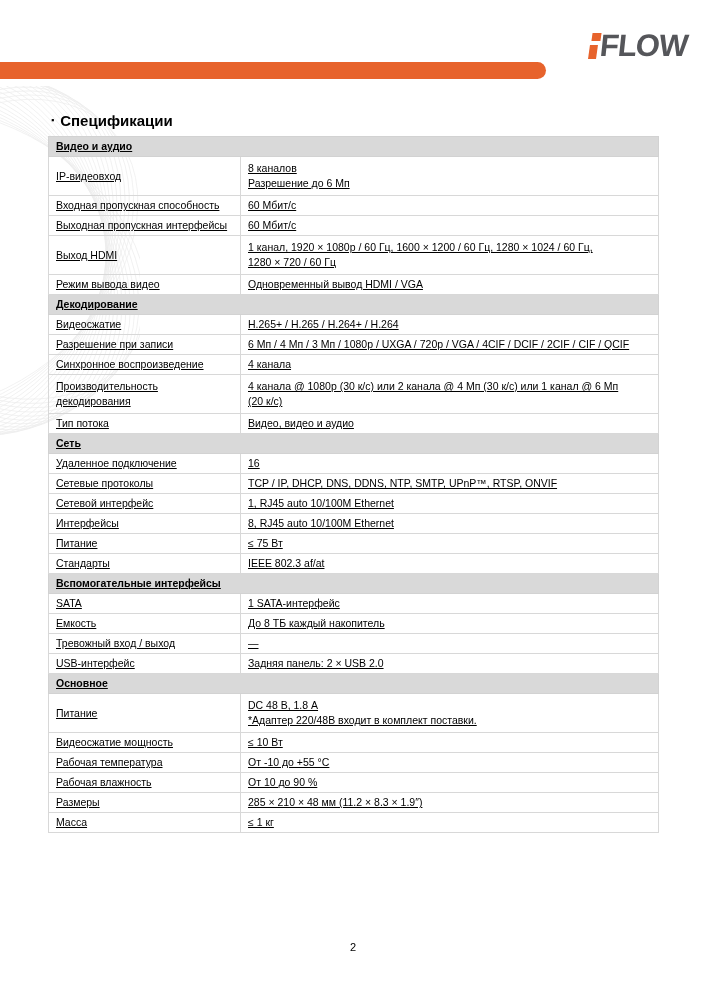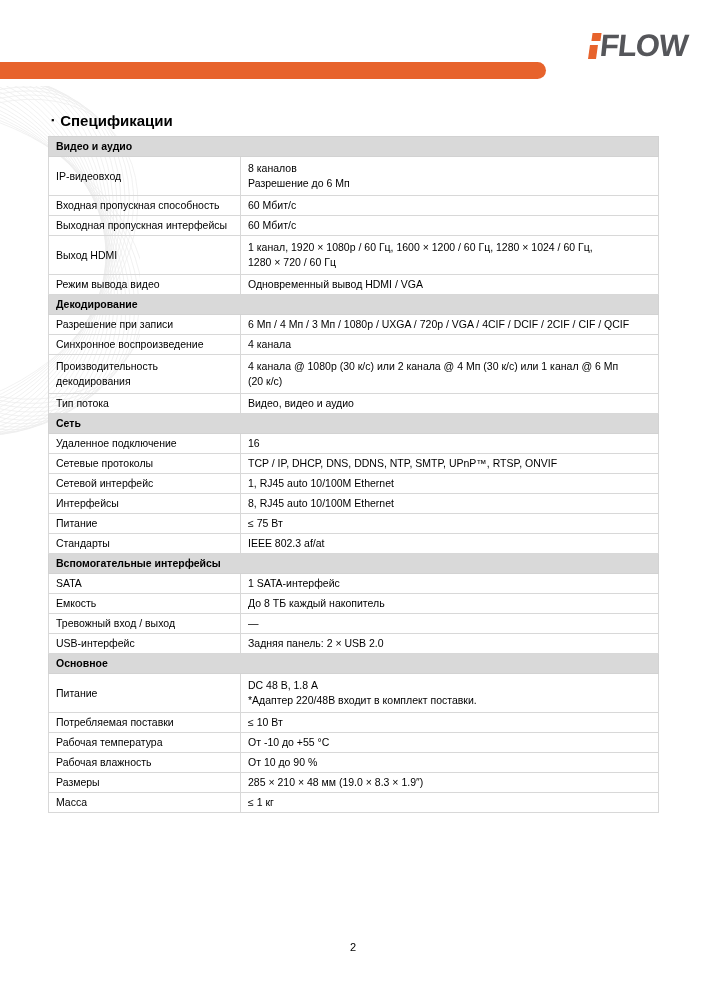--- a/index.html
+++ b/index.html
@@ -18,21 +18,21 @@
   .logo-dot{position:absolute;top:1px;left:4px;width:9px;height:8px;transform:skewX(-8deg);}
   .logo-stem{position:absolute;bottom:1px;left:1px;width:8px;height:14px;transform:skewX(-8deg);}
   .logo-text{font-weight:bold;font-size:31px;line-height:28px;color:#55565A;
     transform:skewX(-6deg);letter-spacing:-1px;}
   
   .watermark{position:absolute;top:86px;left:0;width:140px;height:370px;pointer-events:none;}
   
   .content{position:absolute;left:48px;top:112px;width:610px;}
   .doc-title{display:flex;align-items:center;margin:0 0 7px 0;font-size:15px;font-weight:bold;}
   .title-bullet{font-size:9px;margin:0 6px 0 3px;line-height:15px;}
-  table.spec{width:610px;border-collapse:collapse;table-layout:fixed;}
+  table.spec{width:610px;border-collapse:collapse;table-layout:fixed;text-decoration:underline;}
   col.c-label{width:192px;}
   col.c-value{width:418px;}
   table.spec td, table.spec th{
     border:1px solid #D8D8D8;text-align:left;vertical-align:middle;
     font-size:10.5px;line-height:15px;padding:2px 6px 2px 7px;font-weight:normal;
   }
   tr.section-row th{
     background:#D9D9D9;font-weight:bold;border-color:#D2D2D2;padding-top:2px;padding-bottom:2px;
   }
   td.value-cell{padding-left:8px;}
@@ -127,20 +127,26 @@
         <tr>
           <td class="label-cell">Режим вывода видео</td>
           <td class="value-cell">
             <div class="value-line">Одновременный вывод HDMI / VGA</div>
           </td>
         </tr>
         <tr class="section-row">
           <th colspan="2">Декодирование</th>
         </tr>
         <tr>
+          <td class="label-cell">Видеосжатие</td>
+          <td class="value-cell">
+            <div class="value-line">H.265+ / H.265 / H.264+ / H.264</div>
+          </td>
+        </tr>
+        <tr>
           <td class="label-cell">Разрешение при записи</td>
           <td class="value-cell">
             <div class="value-line">6 Мп / 4 Мп / 3 Мп / 1080p / UXGA / 720p / VGA / 4CIF / DCIF / 2CIF / CIF / QCIF</div>
           </td>
         </tr>
         <tr>
           <td class="label-cell">Синхронное воспроизведение</td>
           <td class="value-cell">
             <div class="value-line">4 канала</div>
           </td>
@@ -228,41 +234,41 @@
           <th colspan="2">Основное</th>
         </tr>
         <tr class="tall">
           <td class="label-cell">Питание</td>
           <td class="value-cell">
             <div class="value-line">DC 48 В, 1.8 А</div>
             <div class="value-line">*Адаптер 220/48В входит в комплект поставки.</div>
           </td>
         </tr>
         <tr>
-          <td class="label-cell">Потребляемая поставки</td>
+          <td class="label-cell">Видеосжатие мощность</td>
           <td class="value-cell">
             <div class="value-line">≤ 10 Вт</div>
           </td>
         </tr>
         <tr>
           <td class="label-cell">Рабочая температура</td>
           <td class="value-cell">
             <div class="value-line">От -10 до +55 °C</div>
           </td>
         </tr>
         <tr>
           <td class="label-cell">Рабочая влажность</td>
           <td class="value-cell">
             <div class="value-line">От 10 до 90 %</div>
           </td>
         </tr>
         <tr>
           <td class="label-cell">Размеры</td>
           <td class="value-cell">
-            <div class="value-line">285 × 210 × 48 мм (19.0 × 8.3 × 1.9″)</div>
+            <div class="value-line">285 × 210 × 48 мм (11.2 × 8.3 × 1.9″)</div>
           </td>
         </tr>
         <tr>
           <td class="label-cell">Масса</td>
           <td class="value-cell">
             <div class="value-line">≤ 1 кг</div>
           </td>
         </tr>
       </tbody>
   </table>

